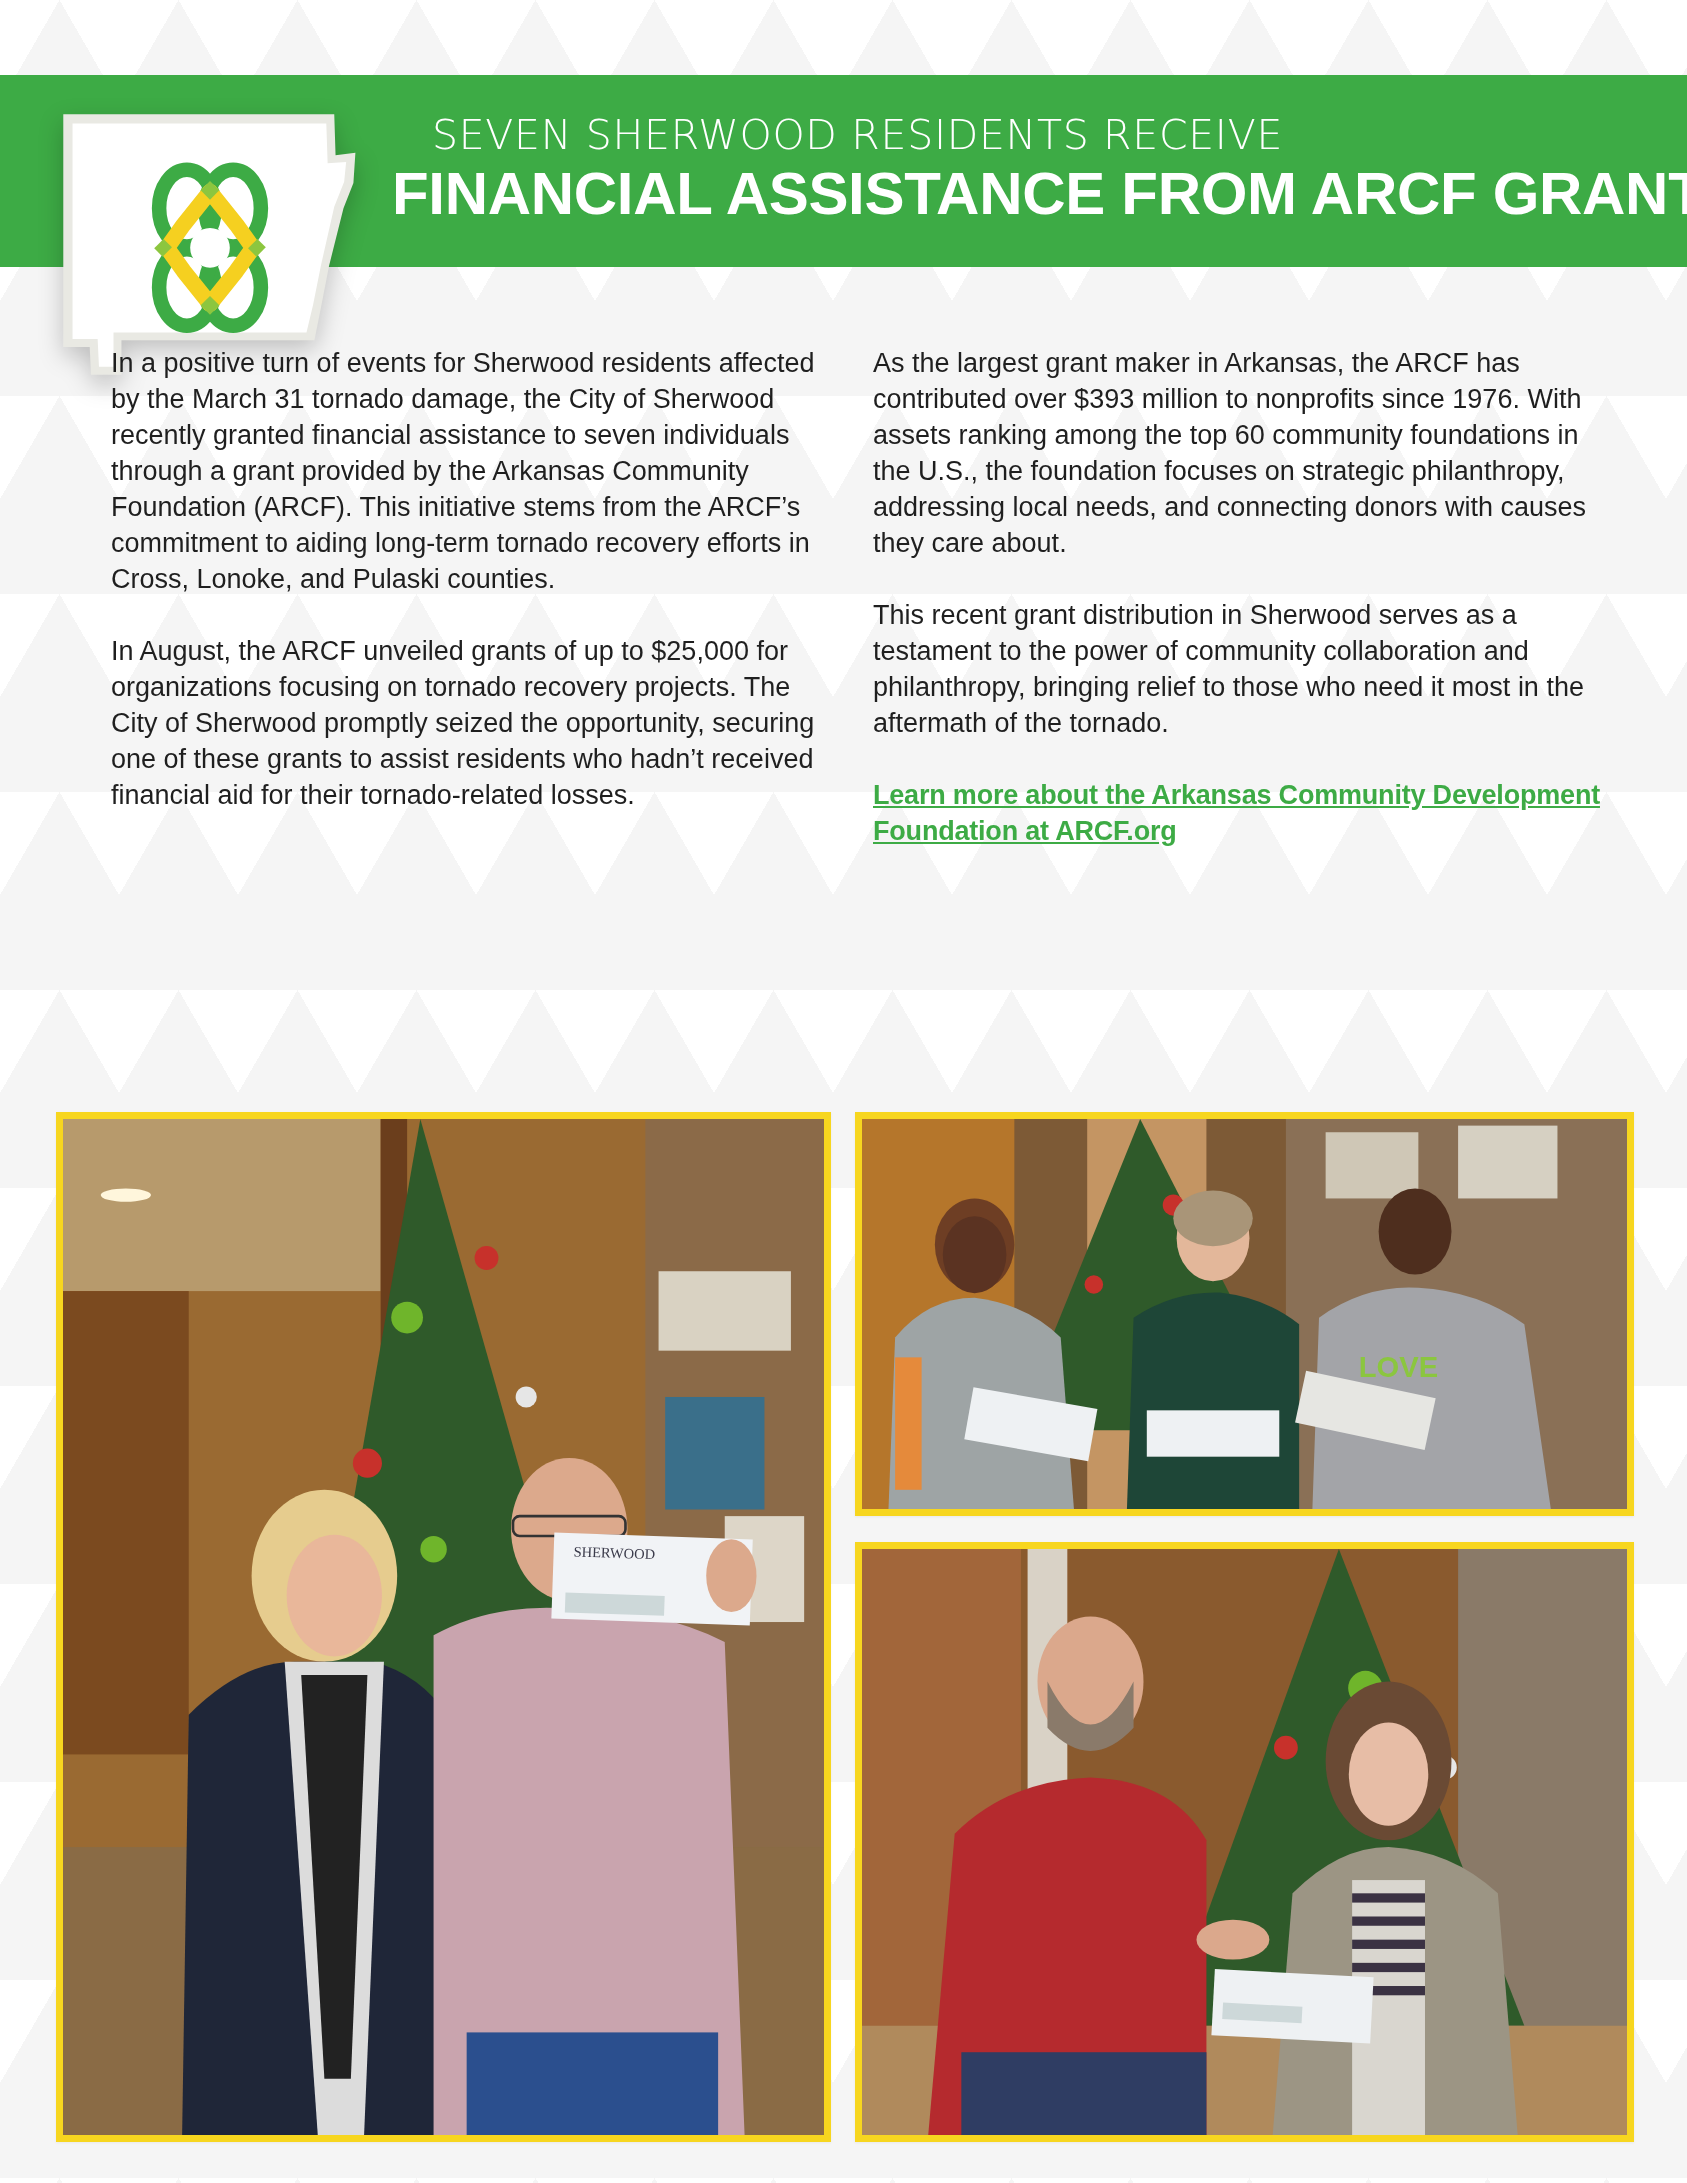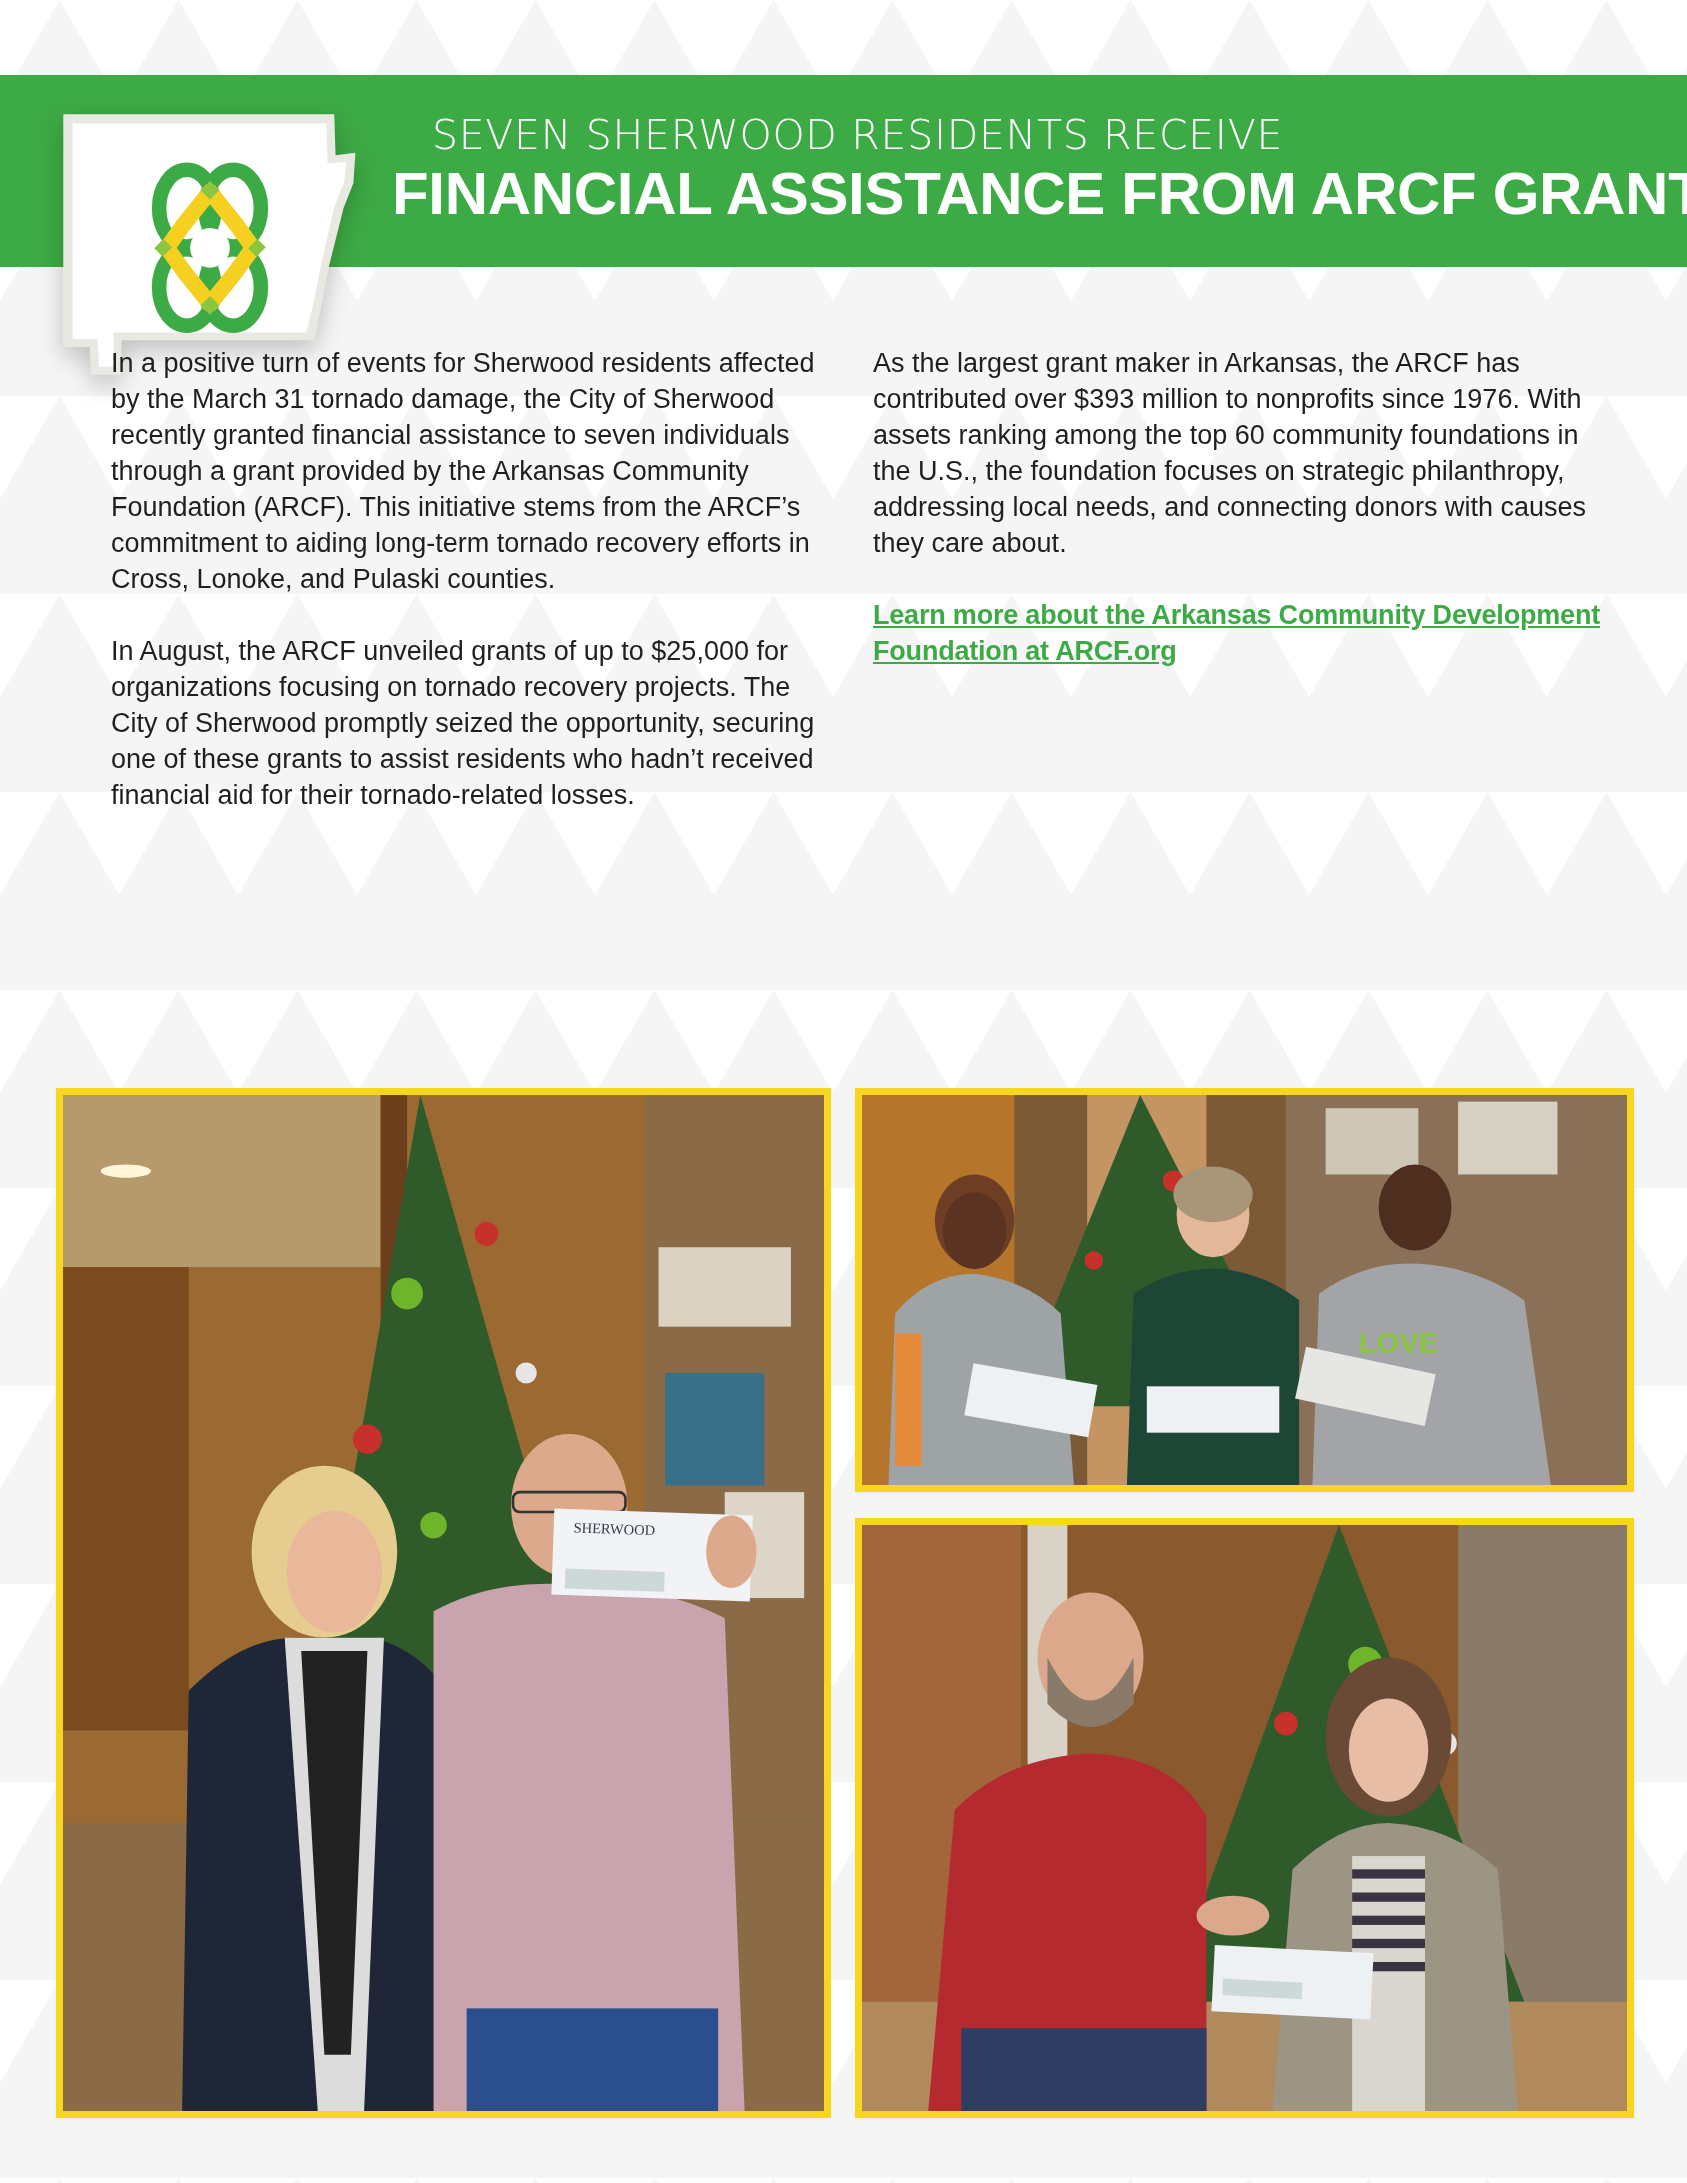--- a/index.html
+++ b/index.html
@@ -56,20 +56,21 @@
   .col p { margin-bottom: 36px; white-space: pre-line; }
   .col p:last-child { margin-bottom: 0; }
   .cta {
     color: #3dab45; font-weight: 700; white-space: pre-line; letter-spacing: -0.2px; text-decoration: underline;
   }
   .photo {
     position: absolute; z-index: 3;
     border: 7.3px solid #f7d61f;
     overflow: hidden;
     box-shadow: 0 1.3px 2.6px rgba(0,0,0,0.05);
+    margin-top: 24px;
   }
   .photo-left { left: 56px; top: 1088px; width: 775px; height: 1030px; }
   .photo-tr   { left: 855px; top: 1088px; width: 779px; height: 404px; }
   .photo-br   { left: 855px; top: 1518px; width: 779px; height: 600px; }
   .photo-inner { position: absolute; inset: 0; }
   .photo svg { width: 100%; height: 100%; display: block; }
 </style>
 </head>
 <body>
 
@@ -103,20 +104,21 @@
   <div class="title-line2">FINANCIAL ASSISTANCE FROM ARCF GRANT</div>
 </div>
 
 <div class="col col-left">
   <p>In a positive turn of events for Sherwood residents affected by the March 31 tornado damage, the City of Sherwood recently granted financial assistance to seven individuals through a grant provided by the Arkansas Community Foundation (ARCF). This initiative stems from the ARCF’s commitment to aiding long-term tornado recovery efforts in Cross, Lonoke, and Pulaski counties.</p>
   <p>In August, the ARCF unveiled grants of up to $25,000 for organizations focusing on tornado recovery projects. The City of Sherwood promptly seized the opportunity, securing one of these grants to assist residents who hadn’t received financial aid for their tornado-related losses.</p>
 </div>
 
 <div class="col col-right">
   <p>As the largest grant maker in Arkansas, the ARCF has contributed over $393 million to nonprofits since 1976. With assets ranking among the top 60 community foundations in the U.S., the foundation focuses on strategic philanthropy, addressing local needs, and connecting donors with causes they care about.</p>
+  <p>This recent grant distribution in Sherwood serves as a testament to the power of community collaboration and philanthropy, bringing relief to those who need it most in the aftermath of the tornado.</p>
   <p class="cta">Learn more about the Arkansas Community Development Foundation at ARCF.org</p>
 </div>
 
 <div class="photo photo-left">
   <div class="photo-inner">
     <svg viewBox="0 0 1150 1535" preserveAspectRatio="none">
       <rect width="1150" height="1535" fill="#9a6a32"></rect>
       <rect x="0" y="0" width="480" height="260" fill="#b79a6c"></rect>
       <ellipse cx="95" cy="115" rx="38" ry="10" fill="#fff6dc"></ellipse>
       <rect x="0" y="260" width="190" height="700" fill="#7b4a1f"></rect>

